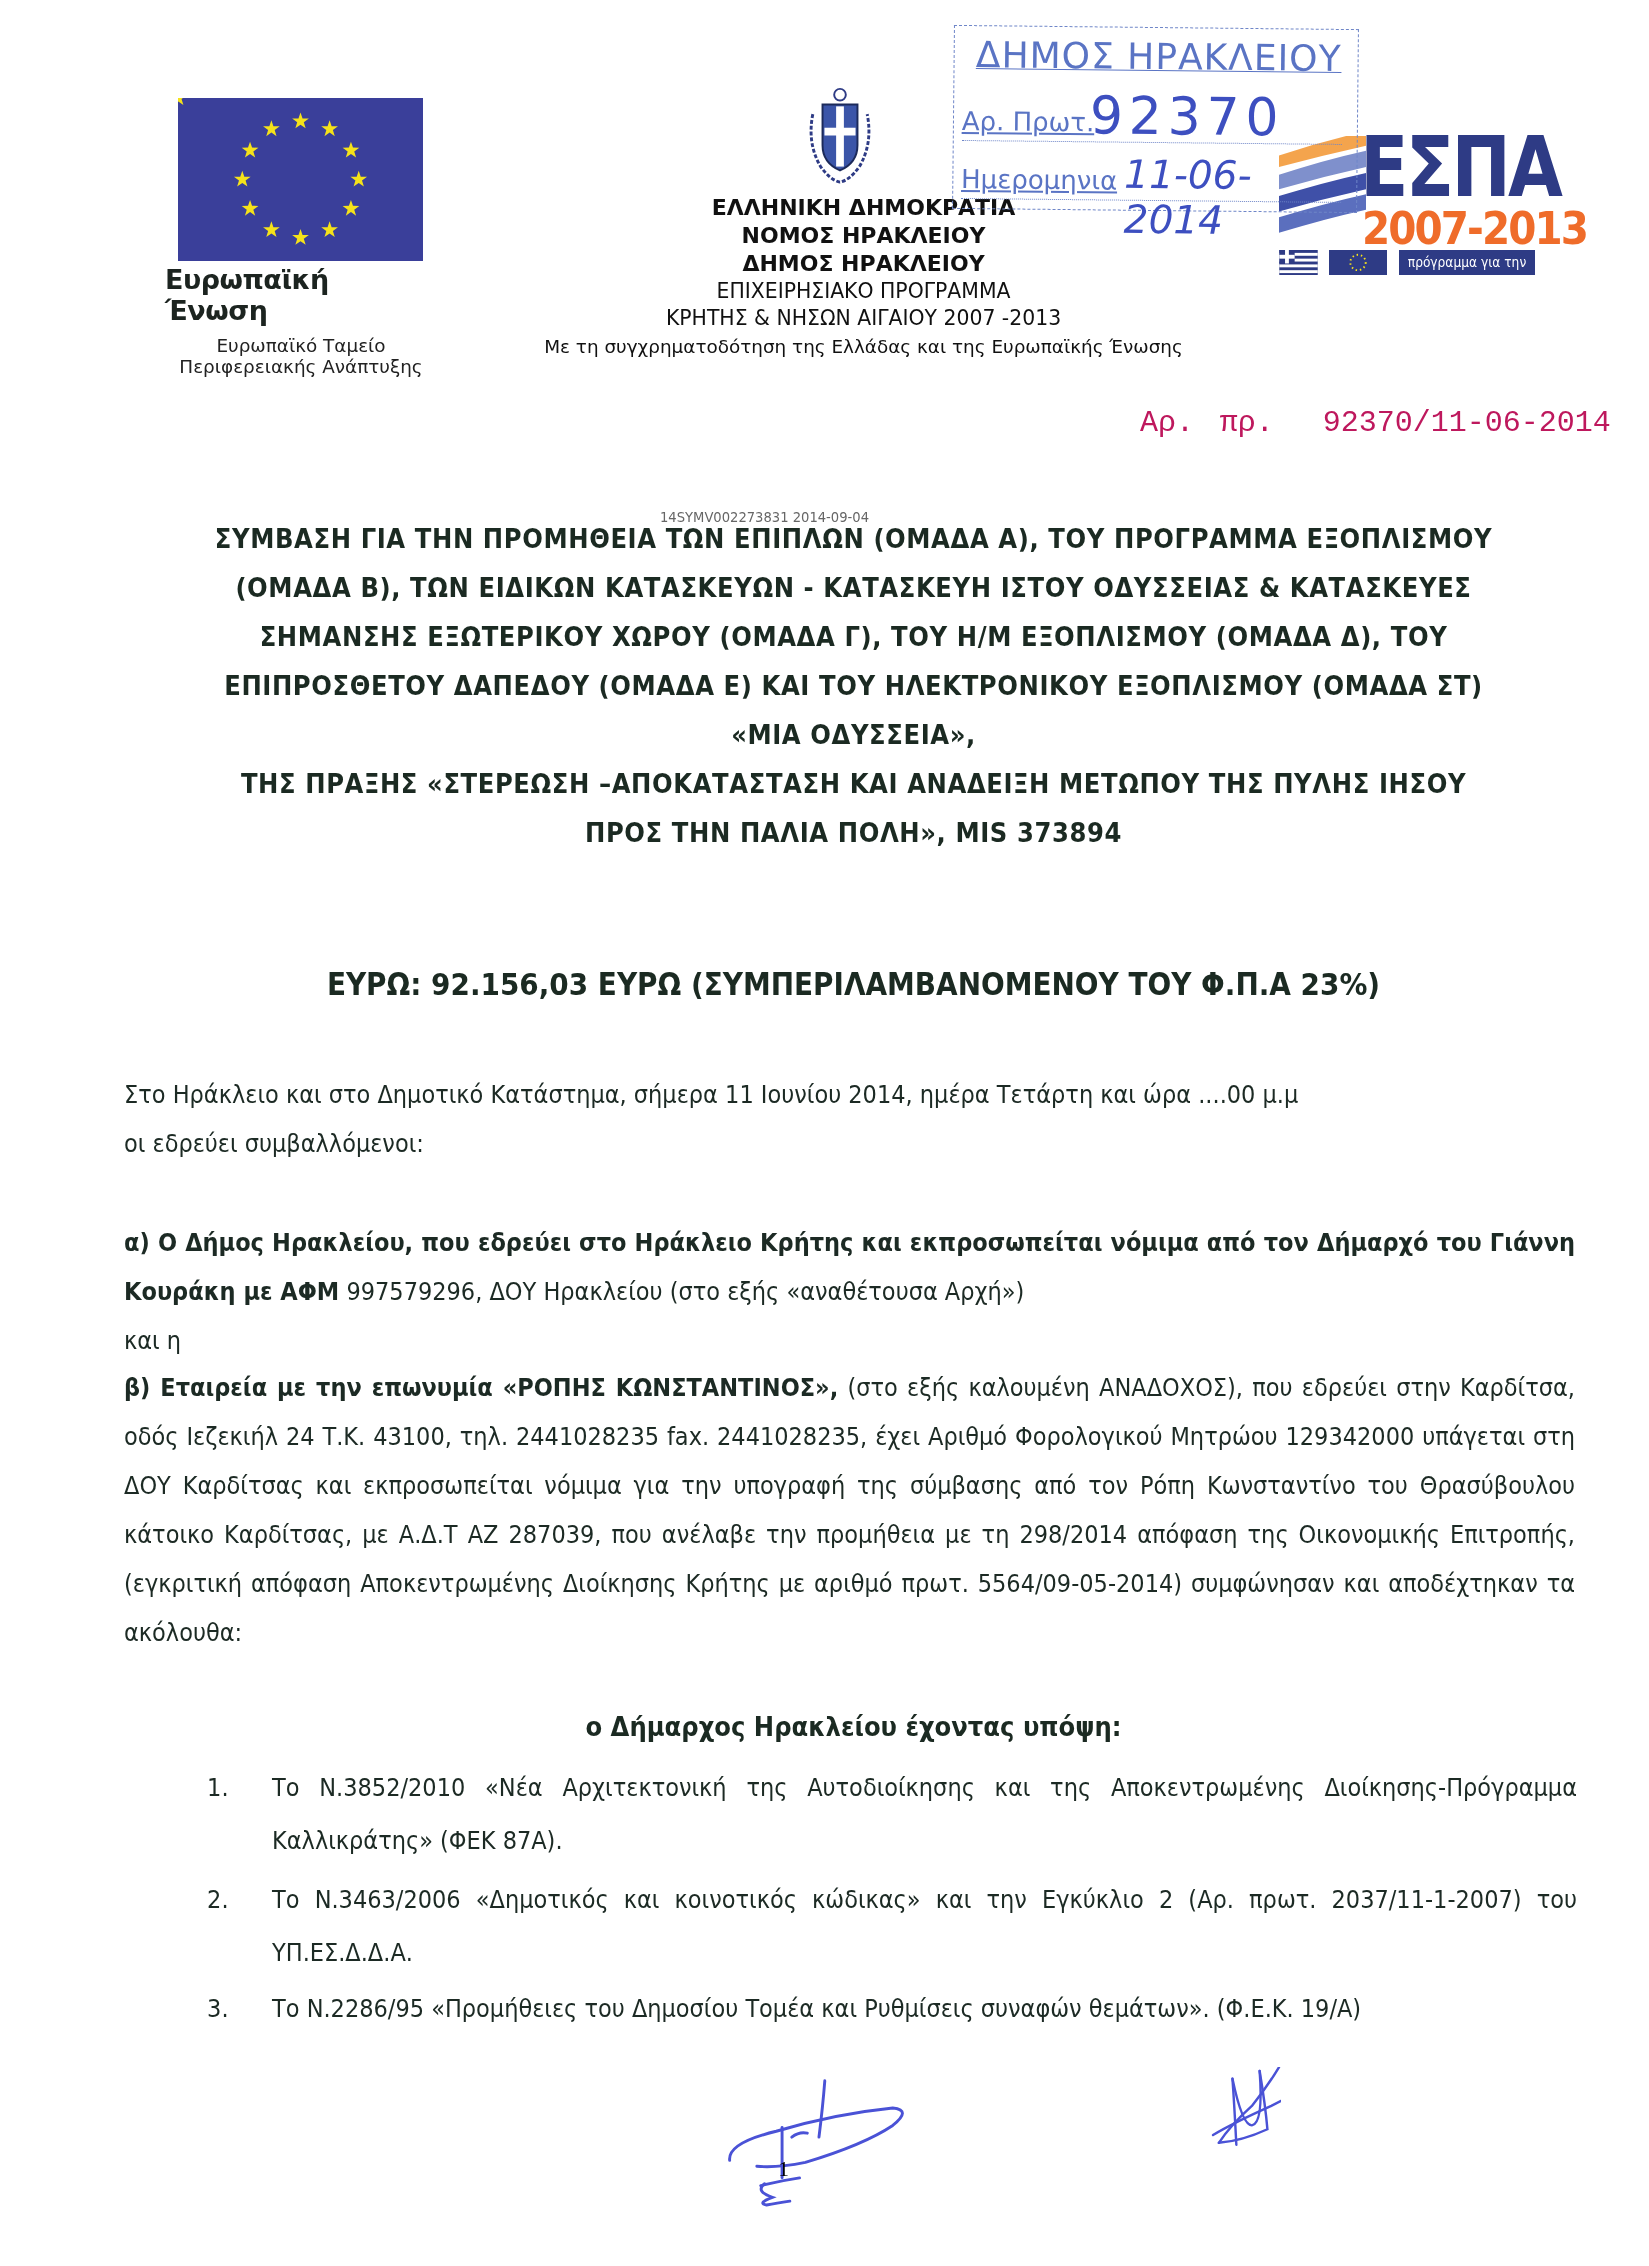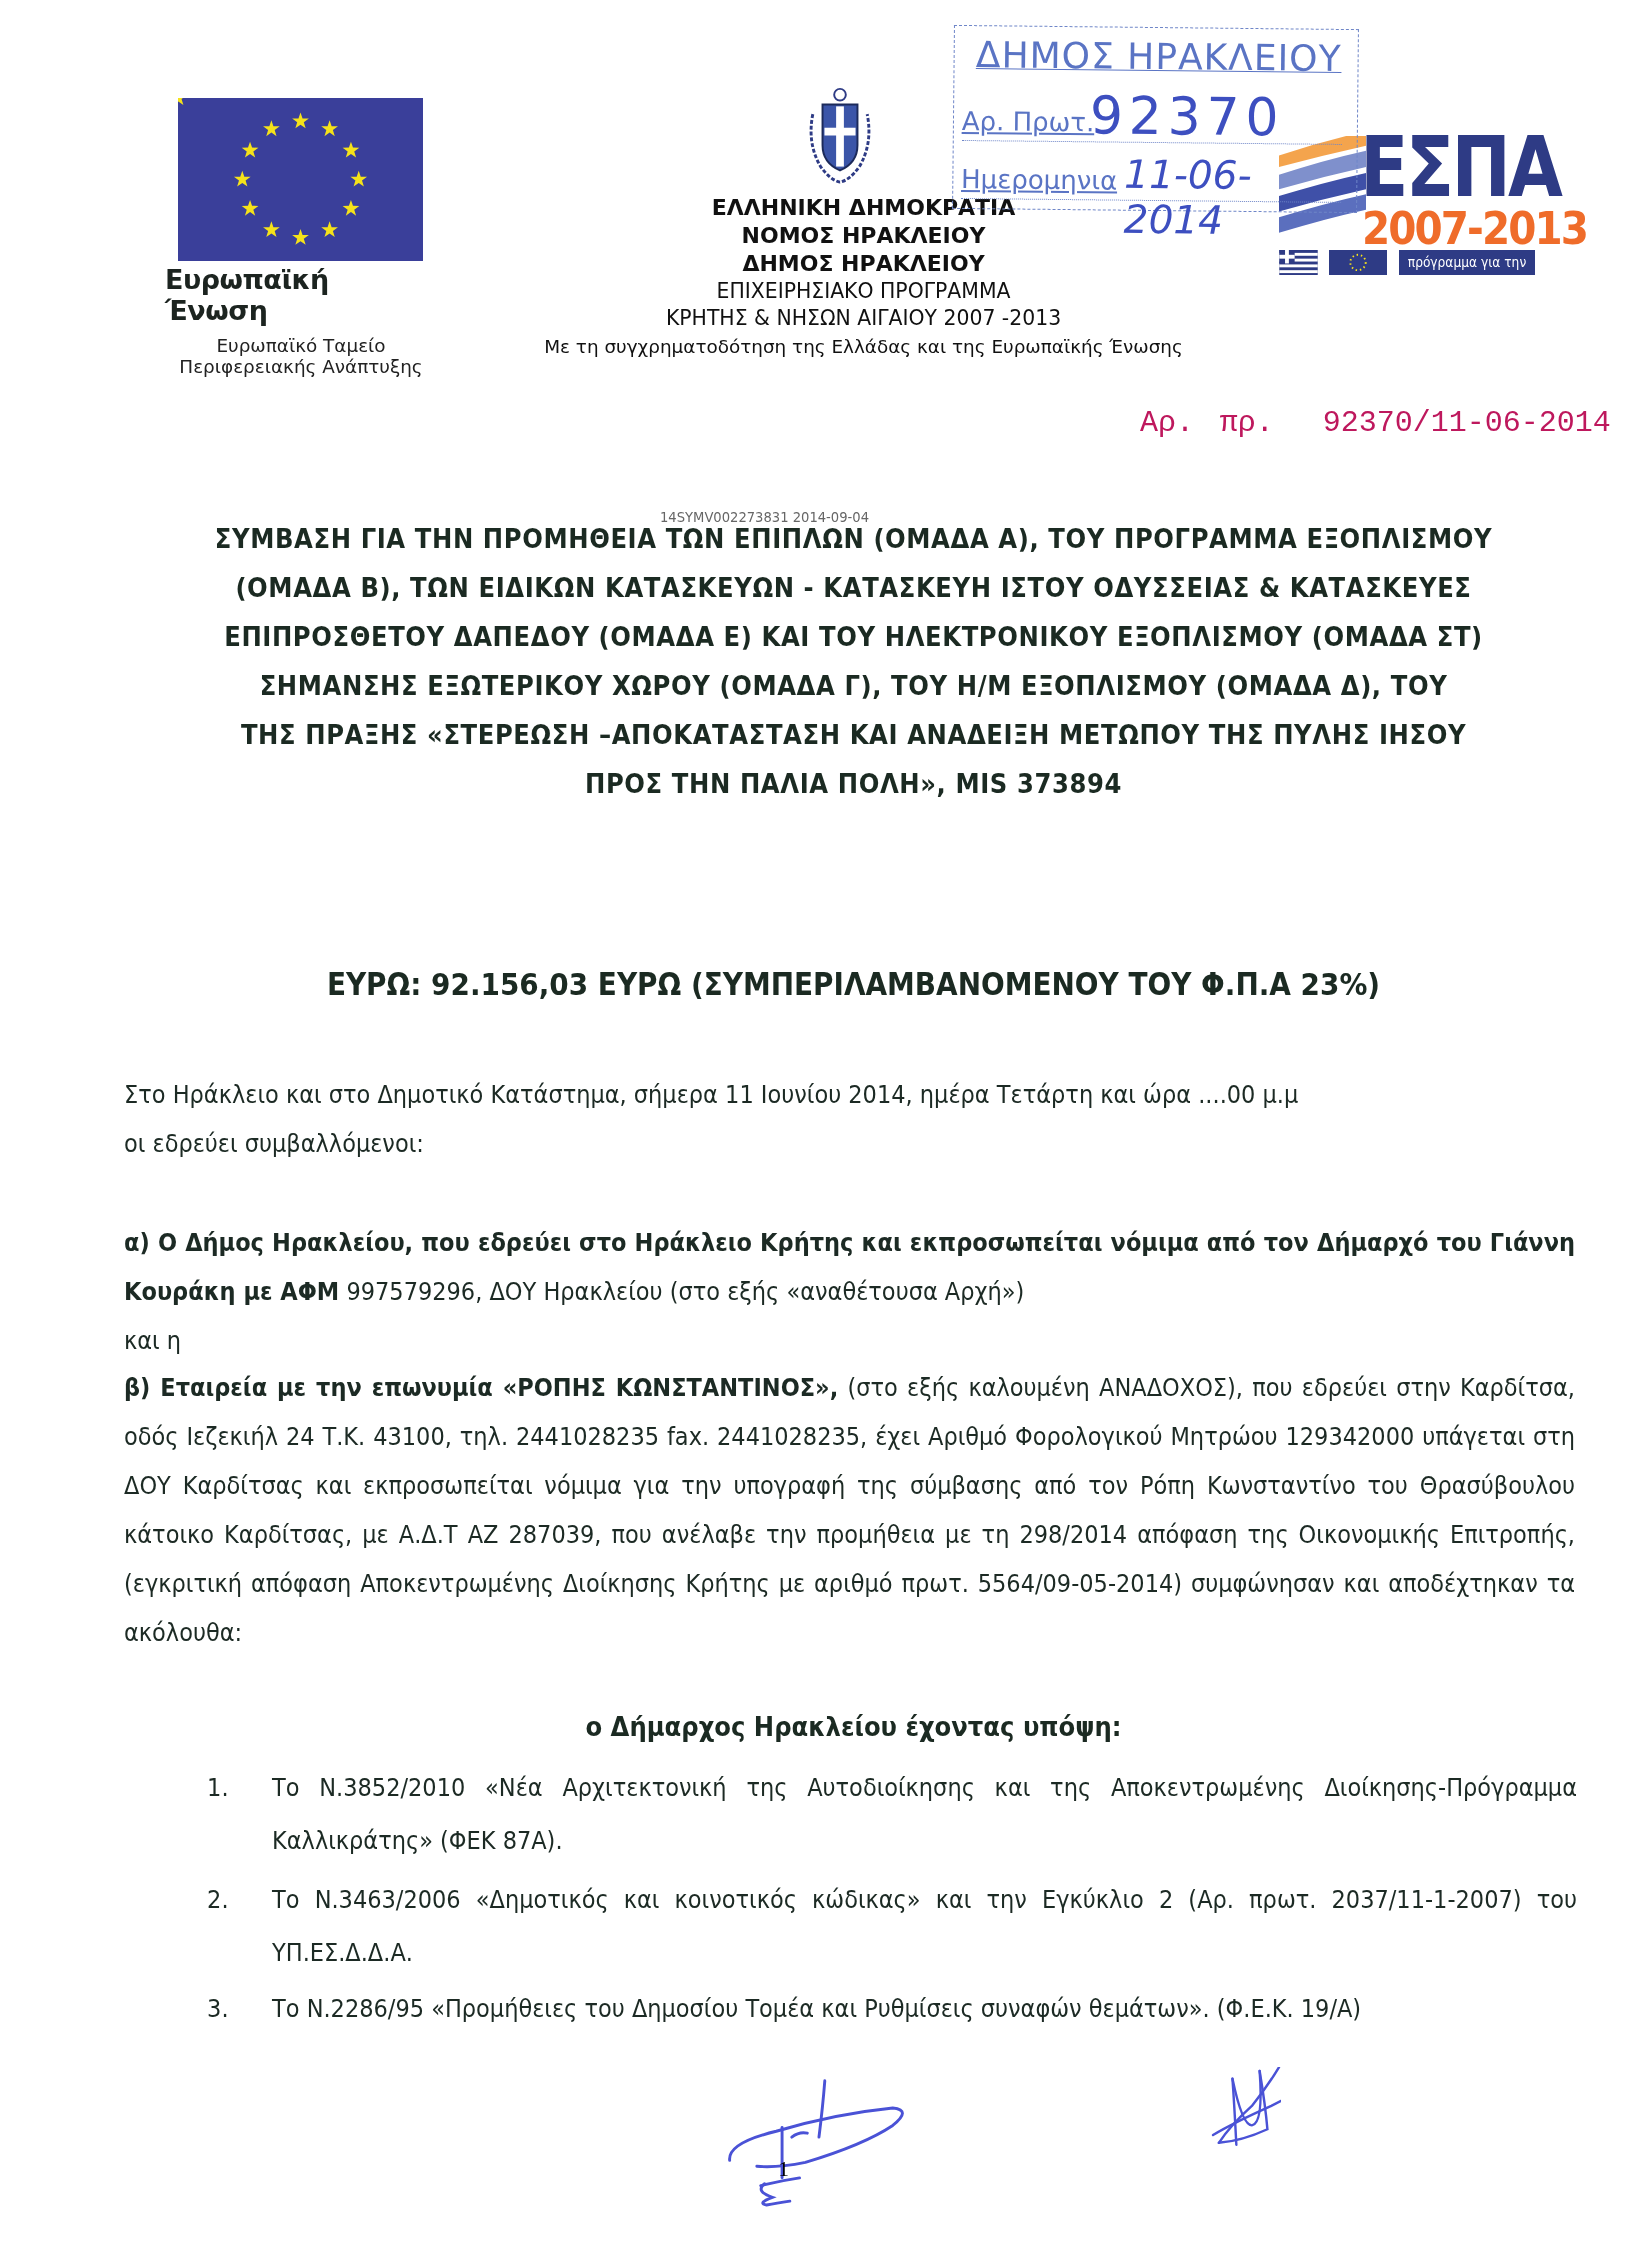--- a/index.html
+++ b/index.html
@@ -134,22 +134,23 @@
 <div class="abs ref">
   <span>Αρ. πρ.</span>
   <span style="margin-left:23px;">92370/11-06-2014</span>
 </div>
 
 <div class="abs watermark">14SYMV002273831 2014-09-04</div>
 
 <div class="abs title-block">
   <div>ΣΥΜΒΑΣΗ ΓΙΑ ΤΗΝ ΠΡΟΜΗΘΕΙΑ  ΤΩΝ ΕΠΙΠΛΩΝ (ΟΜΑΔΑ Α),  ΤΟΥ ΠΡΟΓΡΑΜΜΑ ΕΞΟΠΛΙΣΜΟΥ</div>
   <div>(ΟΜΑΔΑ Β), ΤΩΝ ΕΙΔΙΚΩΝ ΚΑΤΑΣΚΕΥΩΝ - ΚΑΤΑΣΚΕΥΗ ΙΣΤΟΥ ΟΔΥΣΣΕΙΑΣ &amp; ΚΑΤΑΣΚΕΥΕΣ</div>
+  <div>ΣΗΜΑΝΣΗΣ ΕΞΩΤΕΡΙΚΟΥ ΧΩΡΟΥ (ΟΜΑΔΑ Γ), ΤΟΥ Η/Μ ΕΞΟΠΛΙΣΜΟΥ (ΟΜΑΔΑ Δ), ΤΟΥ</div>
   <div>ΕΠΙΠΡΟΣΘΕΤΟΥ ΔΑΠΕΔΟΥ (ΟΜΑΔΑ Ε) ΚΑΙ ΤΟΥ ΗΛΕΚΤΡΟΝΙΚΟΥ ΕΞΟΠΛΙΣΜΟΥ (ΟΜΑΔΑ ΣΤ)</div>
-  <div>ΣΗΜΑΝΣΗΣ ΕΞΩΤΕΡΙΚΟΥ ΧΩΡΟΥ (ΟΜΑΔΑ Γ), ΤΟΥ Η/Μ ΕΞΟΠΛΙΣΜΟΥ (ΟΜΑΔΑ Δ), ΤΟΥ</div>
+  <div>«ΜΙΑ ΟΔΥΣΣΕΙΑ»,</div>
   <div>ΤΗΣ ΠΡΑΞΗΣ «ΣΤΕΡΕΩΣΗ –ΑΠΟΚΑΤΑΣΤΑΣΗ ΚΑΙ ΑΝΑΔΕΙΞΗ ΜΕΤΩΠΟΥ ΤΗΣ ΠΥΛΗΣ ΙΗΣΟΥ</div>
   <div>ΠΡΟΣ ΤΗΝ ΠΑΛΙΑ ΠΟΛΗ», MIS 373894</div>
 </div>
 
 <div class="abs amount">ΕΥΡΩ:  92.156,03 ΕΥΡΩ (ΣΥΜΠΕΡΙΛΑΜΒΑΝΟΜΕΝΟΥ ΤΟΥ Φ.Π.Α 23%)</div>
 
 <div class="abs para" style="top:1070px;">
   <div style="white-space:nowrap;">Στο Ηράκλειο  και στο Δημοτικό Κατάστημα, σήμερα 11 Ιουνίου 2014,  ημέρα Τετάρτη και ώρα ....00 μ.μ</div>
   <div>οι εδρεύει συμβαλλόμενοι:</div>
 </div>

